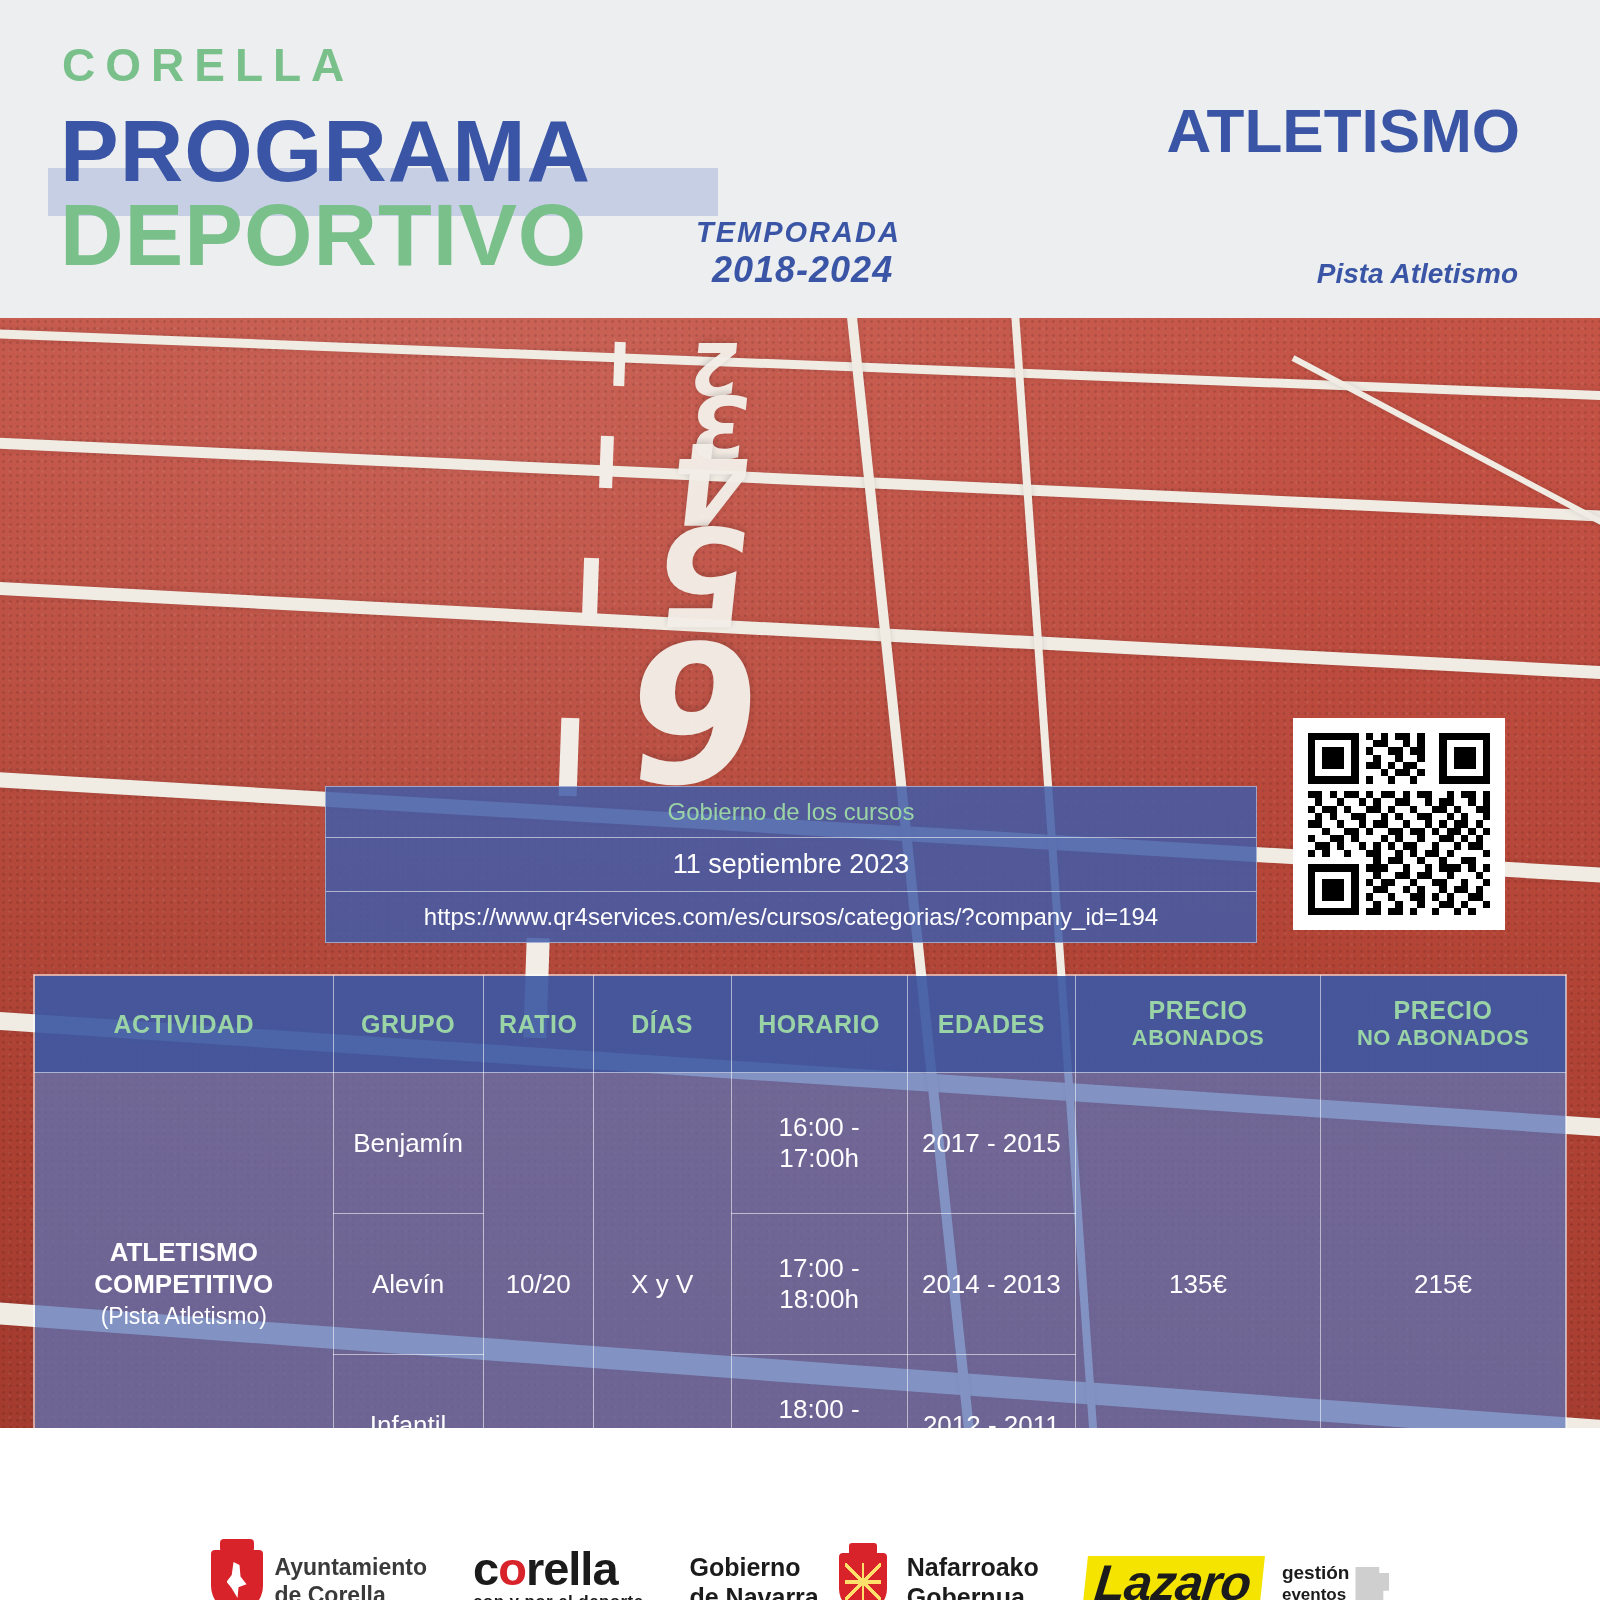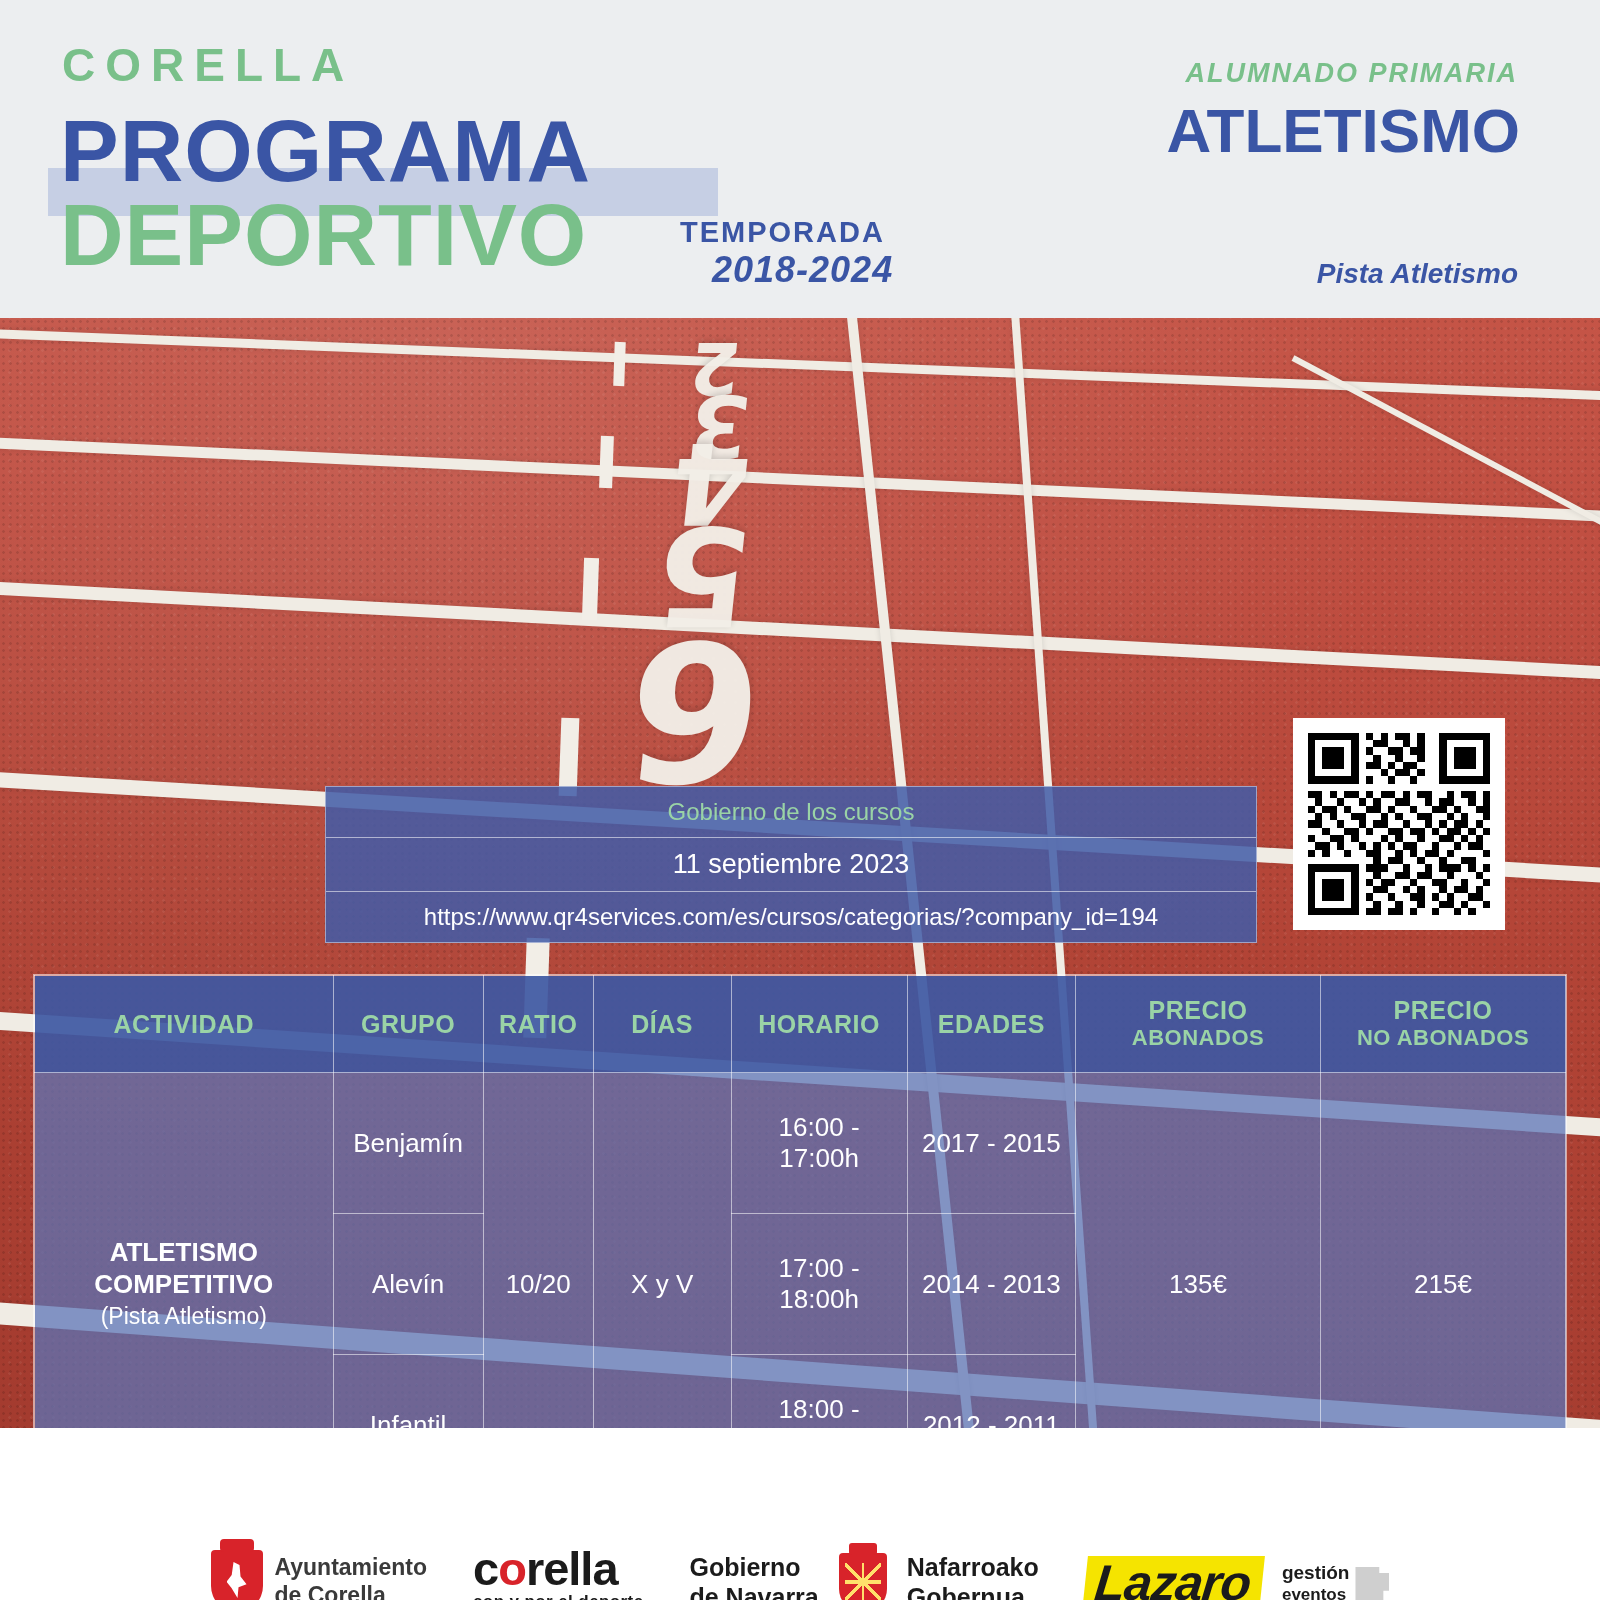--- a/index.html
+++ b/index.html
@@ -62,24 +62,25 @@
     left: 60px;
     top: 192px;
     font-size: 88px;
     line-height: 86px;
     font-weight: bold;
     letter-spacing: 1px;
     color: #79c08a;
   }
   .temporada-label {
     position: absolute;
-    left: 680px;
+    left: 696px;
     top: 216px;
     font-size: 29px;
     font-weight: bold;
+    font-style: italic;
     letter-spacing: 2px;
     color: #3a55a5;
   }
   .temporada-years {
     position: absolute;
     left: 712px;
     top: 249px;
     font-size: 36px;
     font-weight: bold;
     font-style: italic;
@@ -415,21 +416,20 @@
     <div class="num" style="left:628px; top:280px; font-size:192px; transform: rotate(180deg) skewX(-6deg);">6</div>
   </div>
 
   <div class="header">
     <div class="corella-word">CORELLA</div>
     <div class="prog-band"></div>
     <div class="programa">PROGRAMA</div>
     <div class="deportivo">DEPORTIVO</div>
     <div class="temporada-label">TEMPORADA</div>
     <div class="temporada-years">2018-2024</div>
-    <div class="alumnado">ALUMNADO PRIMARIA</div>
     <div class="atletismo-title">
       <div>ATLETISMO</div>
     </div>
     <div class="pista-sub">Pista Atletismo</div>
   </div>
 
   <div class="infobox">
     <div class="row start-label">Gobierno de los cursos</div>
     <div class="row date">11 septiembre 2023</div>
     <div class="row url">https://www.qr4services.com/es/cursos/categorias/?company_id=194</div>

